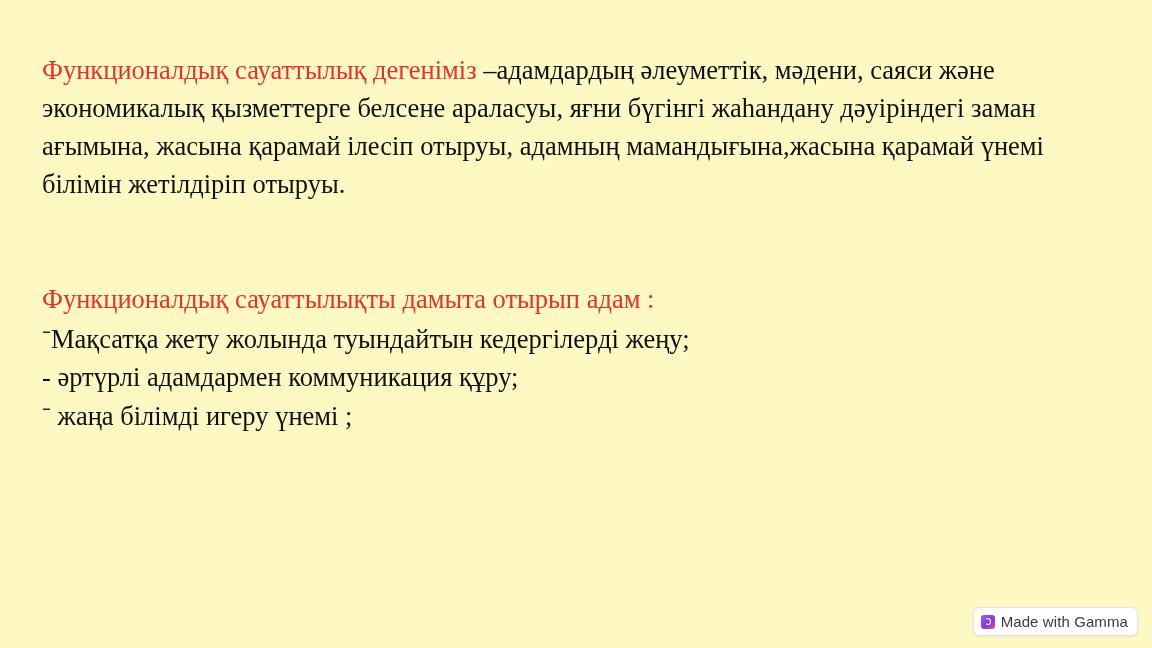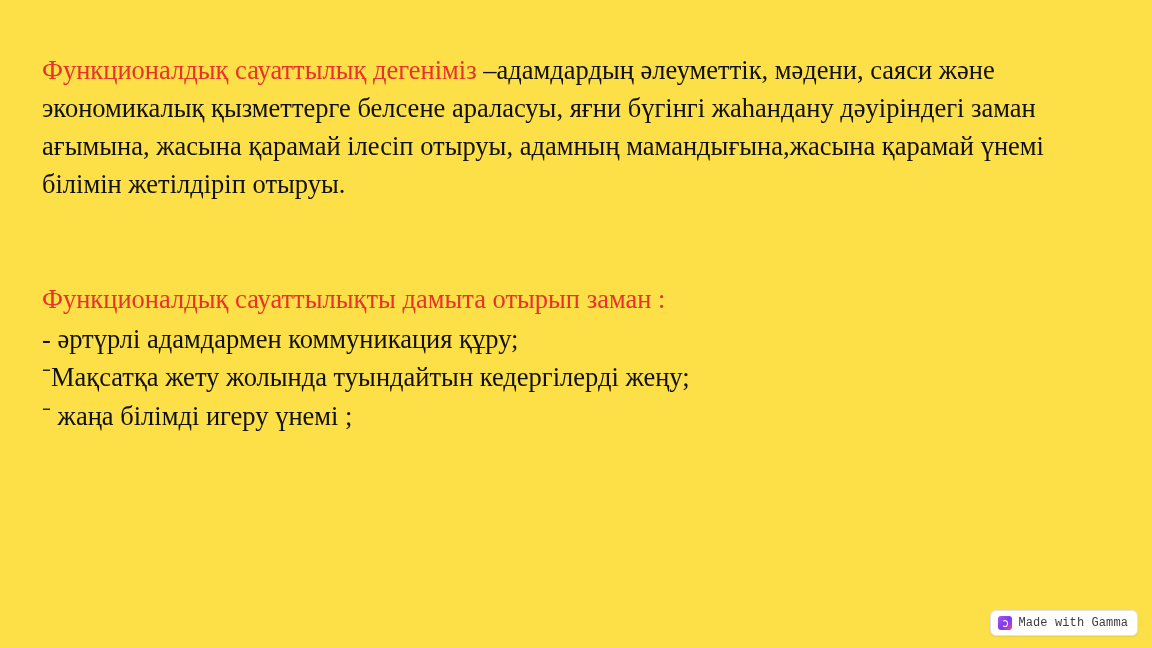--- a/index.html
+++ b/index.html
@@ -10,21 +10,21 @@
     width: 1152px;
     height: 648px;
     background: #fdfbe4;
     font-family: "Liberation Serif", serif;
     overflow: hidden;
     position: relative;
   }
   .slide {
     position: absolute;
     inset: 0;
-    background: #fde047;
+    background: #fef9c3;
   }
   .content {
     position: absolute;
     left: 42px;
     top: 52px;
     right: 60px;
   }
   .para {
     font-size: 26.5px;
     line-height: 1.43;
@@ -61,22 +61,22 @@
     display: flex;
     align-items: center;
     gap: 6px;
     background: #ffffff;
     border: 1px solid #e3e3e3;
     border-radius: 6px;
     padding: 5px 9px 5px 7px;
     box-shadow: 0 1px 2px rgba(0,0,0,0.08);
   }
   .gamma-badge .label {
-    font-family: Liberation Mono, monospace;
-    font-size: 12px;
+    font-family: Liberation Sans, sans-serif;
+    font-size: 15px;
     color: #3c3c3c;
     letter-spacing: 0.1px;
   }
   .gamma-logo {
     width: 14px;
     height: 14px;
     border-radius: 3px;
     background: linear-gradient(135deg, #a855f7 0%, #7c3aed 55%, #ec4899 100%);
     display: inline-block;
     position: relative;
@@ -99,25 +99,25 @@
 <body>
 
 <div class="slide">
 
   <div class="content">
 
     <p class="para"><span class="accent">Функционалдық сауаттылық дегеніміз </span><span>–адамдардың әлеуметтік, мәдени, саяси және экономикалық қызметтерге белсене араласуы, яғни бүгінгі жаһандану дәуіріндегі заман ағымына, жасына қарамай ілесіп отыруы, адамның мамандығына,жасына қарамай үнемі білімін жетілдіріп отыруы.</span></p>
 
     <div class="block-gap"></div>
 
-    <p class="heading2">Функционалдық сауаттылықты дамыта отырып заман :</p>
+    <p class="heading2">Функционалдық сауаттылықты дамыта отырып адам :</p>
 
     <ul class="list">
+      <li>⁻Мақсатқа жету жолында туындайтын кедергілерді жеңу;</li>
       <li>- әртүрлі адамдармен коммуникация құру;</li>
-      <li>⁻Мақсатқа жету жолында туындайтын кедергілерді жеңу;</li>
       <li>⁻ жаңа білімді игеру үнемі ;</li>
     </ul>
 
   </div>
 
   <div class="gamma-badge">
     <span class="gamma-logo"></span>
     <span class="label">Made with Gamma</span>
   </div>
 

